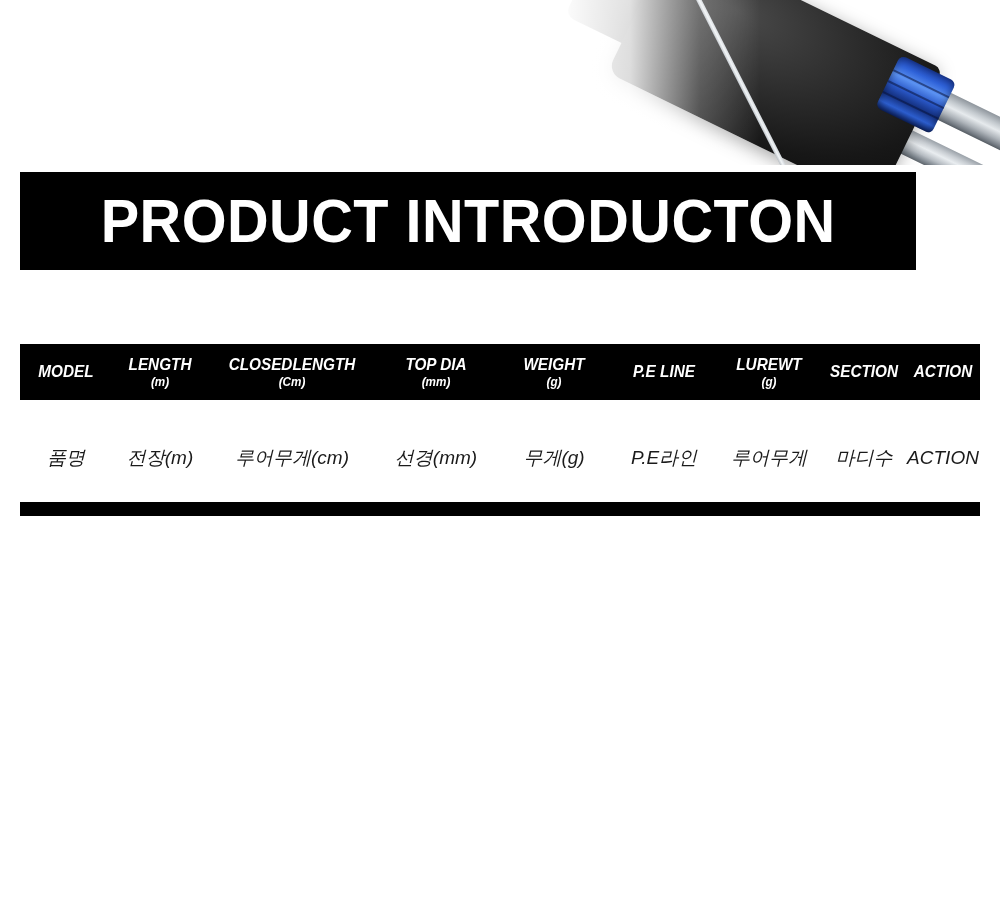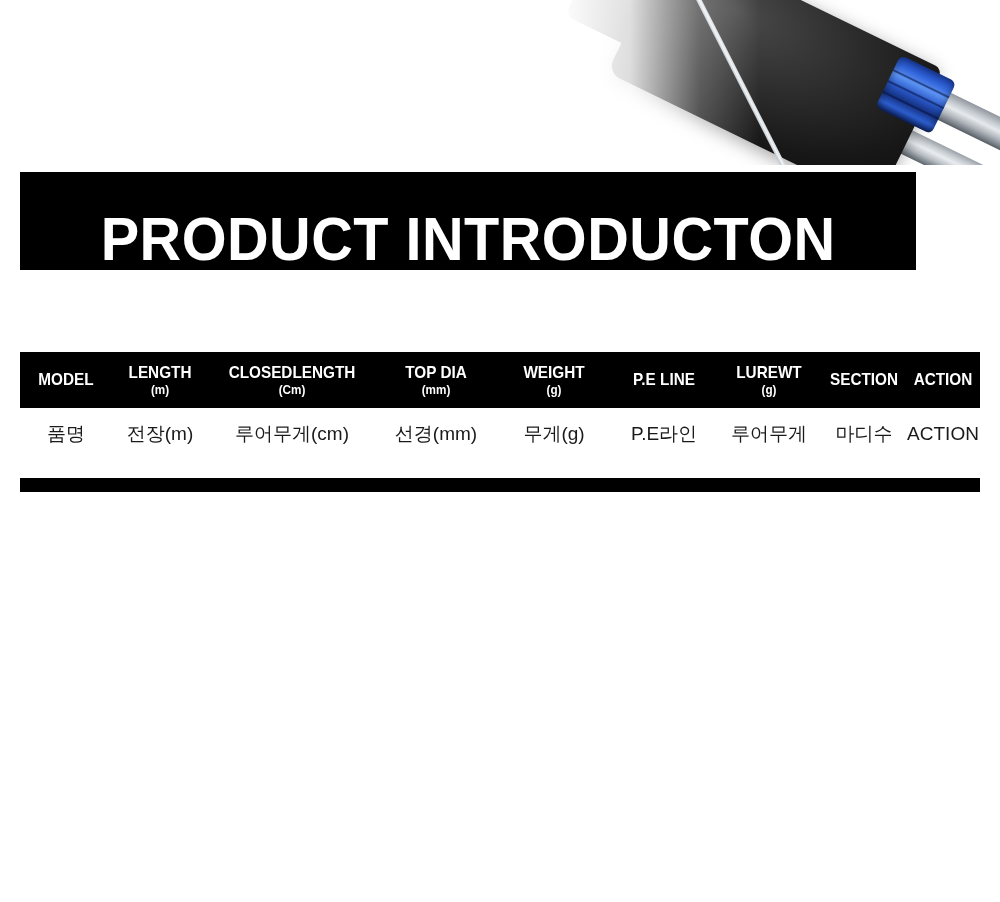--- a/index.html
+++ b/index.html
@@ -120,51 +120,52 @@
     background: rgba(10,20,60,0.55);
   }
 
   
   #title-banner {
     position: absolute;
     left: 20px; top: 172px;
     width: 896px; height: 98px;
     background: #000000;
     display: flex;
-    align-items: flex-end;
+    align-items: center;
     justify-content: center;
   }
   #title-text {
     color: #ffffff;
     font-size: 62px;
     font-weight: bold;
     letter-spacing: 0.5px;
     line-height: 1;
     transform: scaleX(0.93);
     white-space: nowrap;
   }
 
   
   #spec-table {
     position: absolute;
-    left: 20px; top: 352px;
+    left: 20px; top: 344px;
     width: 960px;
+    font-style: italic;
   }
   .spec-head {
     background: #000000;
     display: flex;
     height: 56px;
     align-items: center;
   }
   .spec-row {
     display: flex;
     align-items: center;
     background: #ffffff;
   }
-  .row-kr { height: 52px; }
+  .row-kr { height: 52px; margin-top: 32px; }
   .row-val { height: 56px; }
   .spec-cell {
     text-align: center;
     display: flex;
     flex-direction: column;
     align-items: center;
     justify-content: center;
     line-height: 1.05;
     box-sizing: border-box;
     padding: 0 2px;

